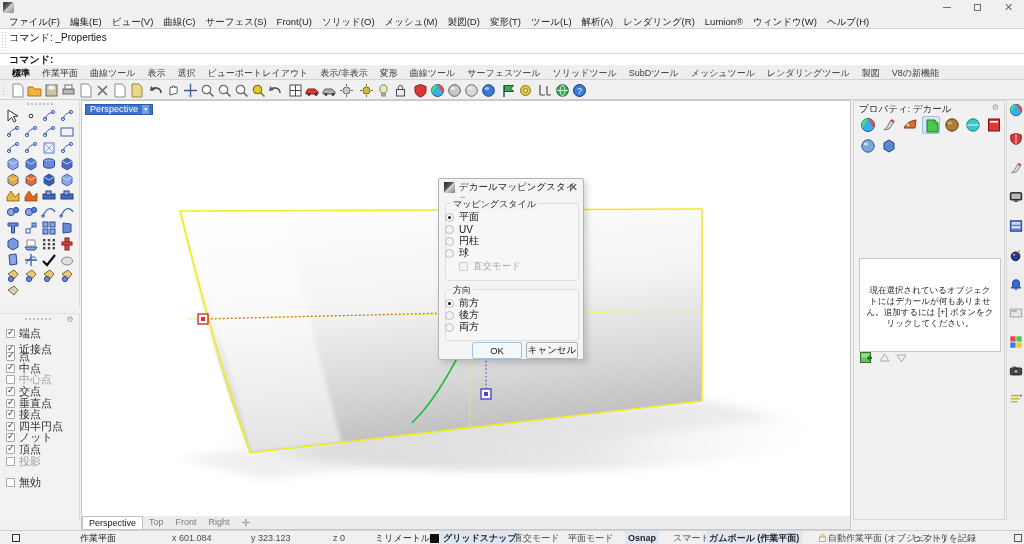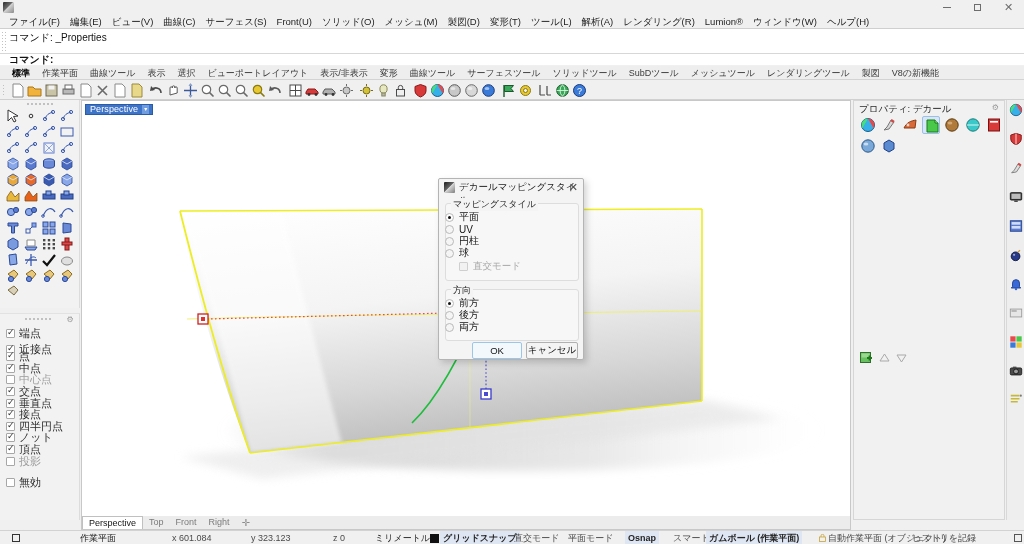--- a/index.html
+++ b/index.html
@@ -768,20 +768,23 @@
             <rect x="4" y="4" width="8" height="1.6" fill="#fff"></rect>
           </svg></div>
         <div class="rpico" style="left: 5px; top: 36px;"><svg viewBox="0 0 16 16" width="16" height="16" style="margin:1px">
             <circle cx="8" cy="8" r="6.2" fill="#7aa8d8" stroke="#2a5a8a"></circle>
             <ellipse cx="6" cy="6" rx="2.4" ry="1.6" fill="#fff" opacity=".6"></ellipse>
           </svg></div>
         <div class="rpico" style="left: 26px; top: 36px;"><svg viewBox="0 0 16 16" width="16" height="16" style="margin:1px">
             <path d="M3 5 L8 2 L13 5 L13 11 L8 14 L3 11 Z" fill="#5a8ad0" stroke="#20408a"></path>
           </svg></div>
       </div>
+    <div class="rp-box">
+      <div class="rp-msg">現在選択されているオブジェクトにはデカールが何もありません。追加するには [+] ボタンをクリックしてください。</div>
+    </div>
     <div class="rp-btnrow">
       <svg width="13" height="12" viewBox="0 0 13 12" style="position:absolute;left:0;top:0">
         <rect x="0.5" y="0.5" width="10" height="10" fill="#69c060" stroke="#2f6f2a"></rect>
         <rect x="1.5" y="1.5" width="8" height="4" fill="#9ad890"></rect>
         <path d="M7 6 h5 M9.5 3.5 v5" stroke="#1d7a18" stroke-width="1.8"></path>
       </svg>
       <svg width="11" height="10" viewBox="0 0 11 10" style="position:absolute;left:19px;top:1px">
         <polygon points="5.5,1 10,8 1,8" fill="none" stroke="#a9a9a9" stroke-width="1"></polygon>
       </svg>
       <svg width="11" height="10" viewBox="0 0 11 10" style="position:absolute;left:36px;top:1px">

